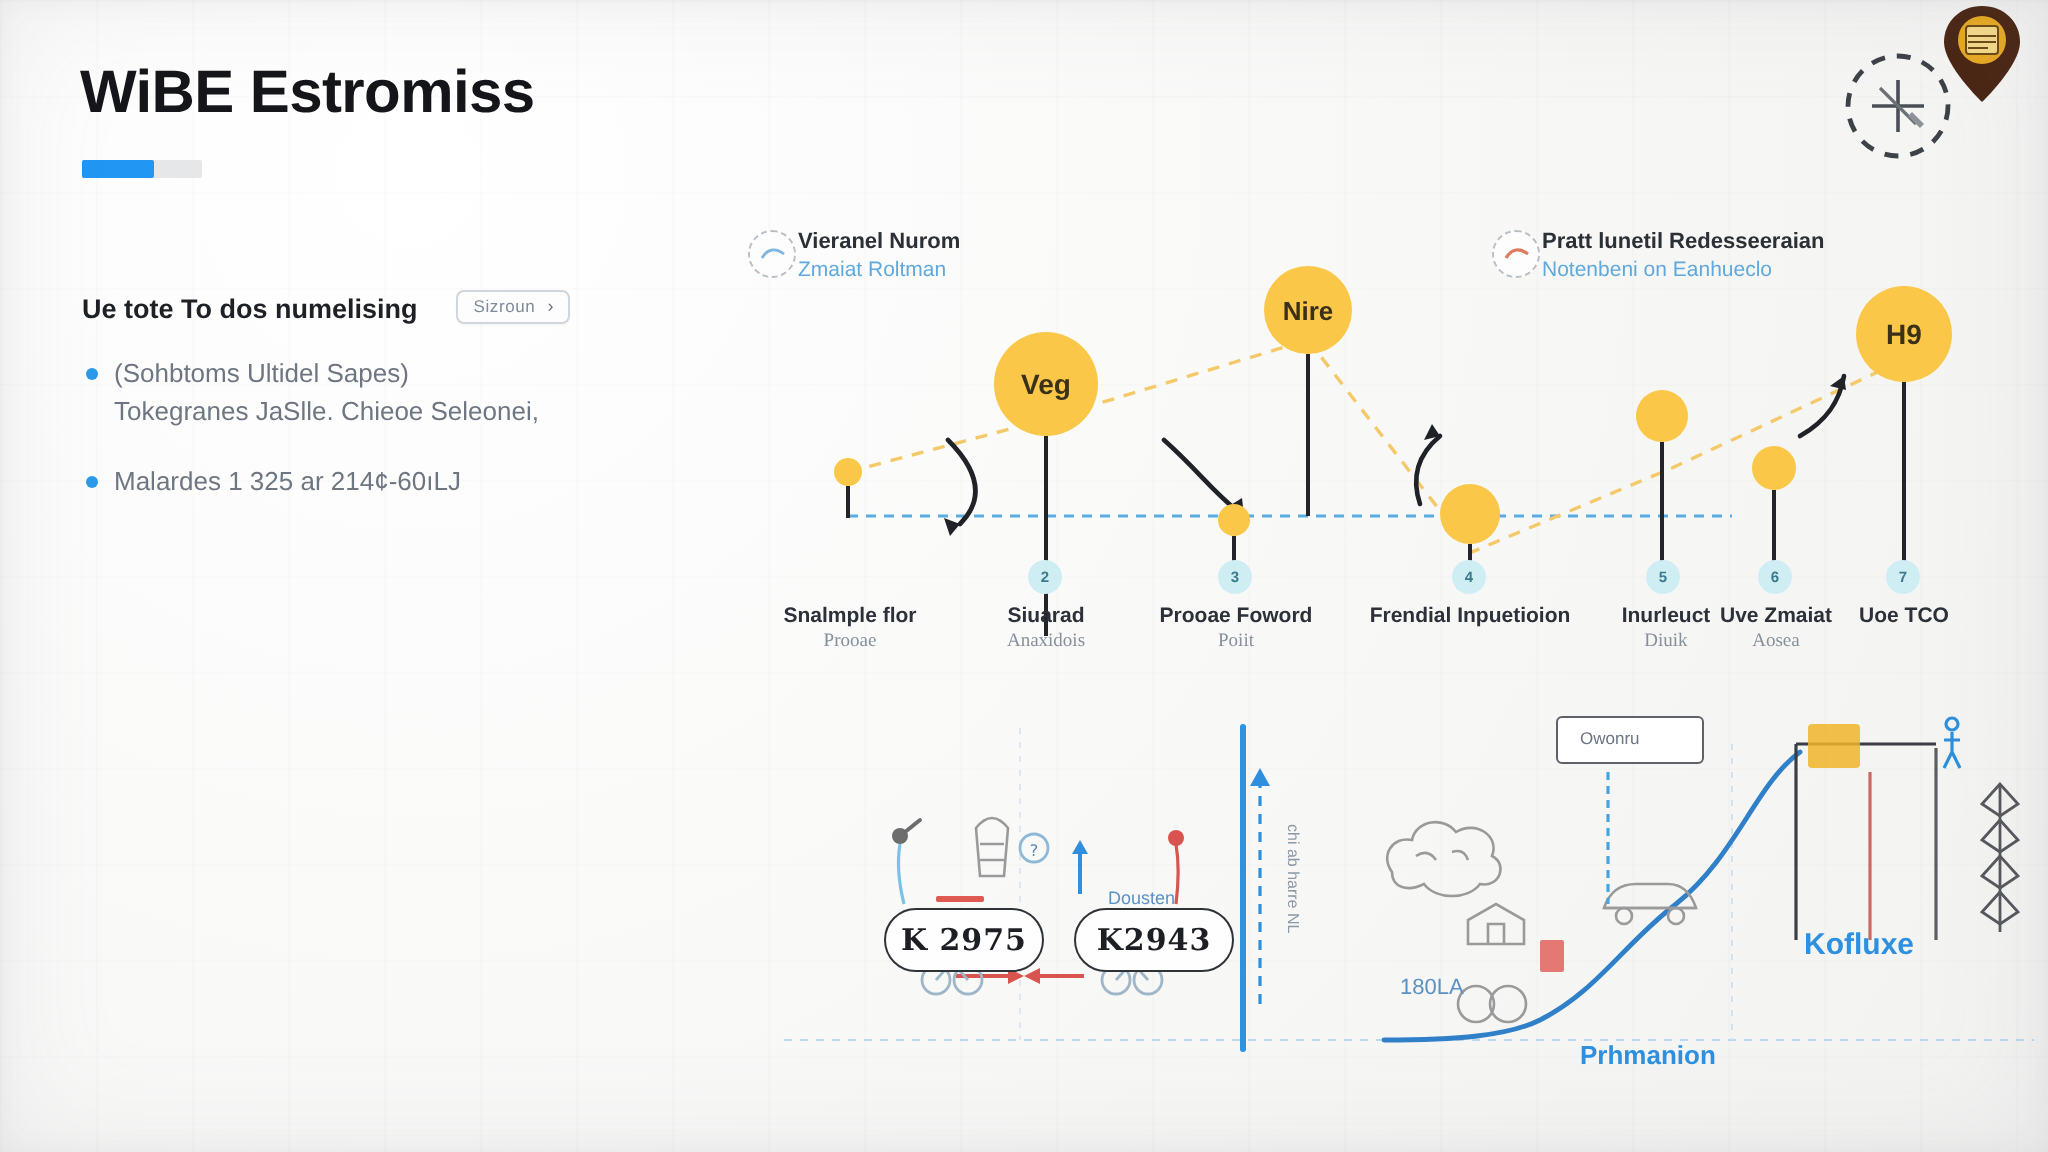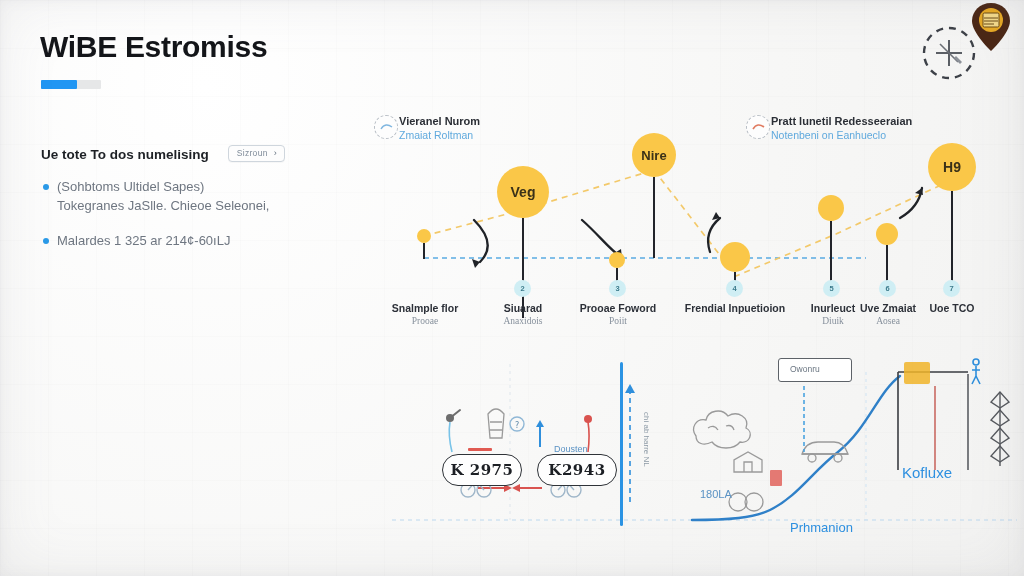--- a/index.html
+++ b/index.html
@@ -119,21 +119,21 @@
   
   .sketch{position:absolute;left:392px;top:352px;width:625px;height:205px;}
   .tag{
     position:absolute;border:1.6px solid #2f3338;border-radius:16px;
     background:#fefefe;
     display:flex;align-items:center;justify-content:center;
     font-family:"DejaVu Serif",serif;font-weight:bold;color:#1c1f24;
     letter-spacing:.5px;
   }
   .hand-lbl{position:absolute;font-size:9px;color:#5a92c4;white-space:nowrap;}
-  .blue-lbl{position:absolute;font-weight:normal;color:#2e90e0;white-space:nowrap;text-align:right;}
+  .blue-lbl{position:absolute;font-weight:bold;color:#2e90e0;white-space:nowrap;text-align:right;}
   .vrule{position:absolute;width:3px;background:#2b93e3;border-radius:2px;}
 </style>
 </head>
 <body>
 
 <div class="slide">
 
   <div class="title">WiBE Estromiss</div>
   <div class="rule-track" style="background: rgb(230, 231, 232);"></div>
   <div class="rule-fill" style="width: 36px; background: rgb(33, 150, 243);"></div>

